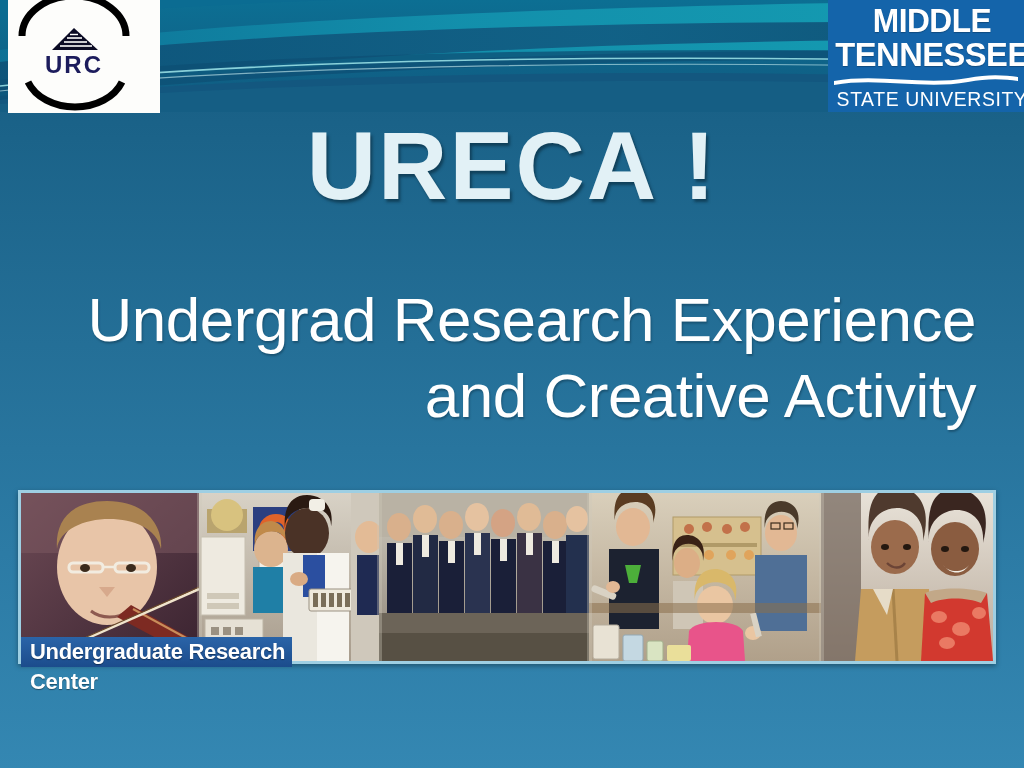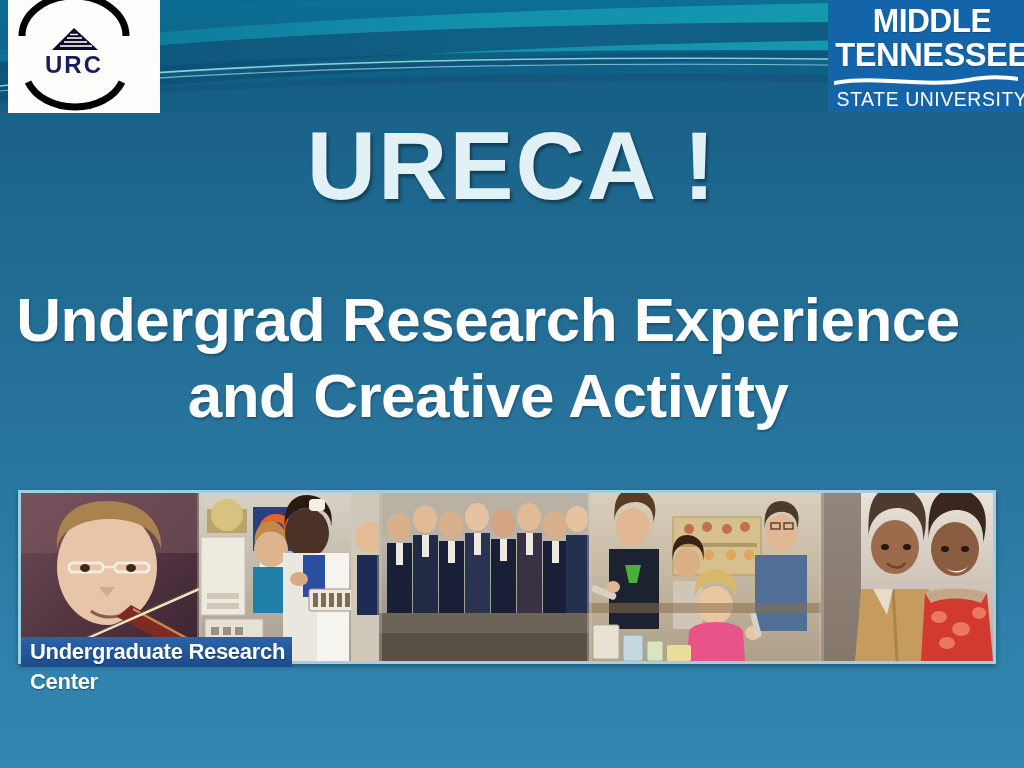--- a/index.html
+++ b/index.html
@@ -88,23 +88,23 @@
     font-weight: bold;
     color: #e2f1f6;
     letter-spacing: 2px;
     text-shadow: 2px 3px 3px rgba(6,32,48,.55);
     line-height: 1.05;
   }
   #subtitle {
     position: absolute;
     left: 0; top: 282px;
     width: 976px;
-    text-align: center;
+    text-align: right;
     font-size: 62px;
-    font-weight: 700;
+    font-weight: 400;
     color: #ffffff;
     line-height: 1.22;
     letter-spacing: -0.5px;
     text-shadow: 1px 2px 2px rgba(6,32,48,.35);
   }
   #subtitle .sub-line { display: block; }
 
   
   #photo-strip {
     position: absolute;

